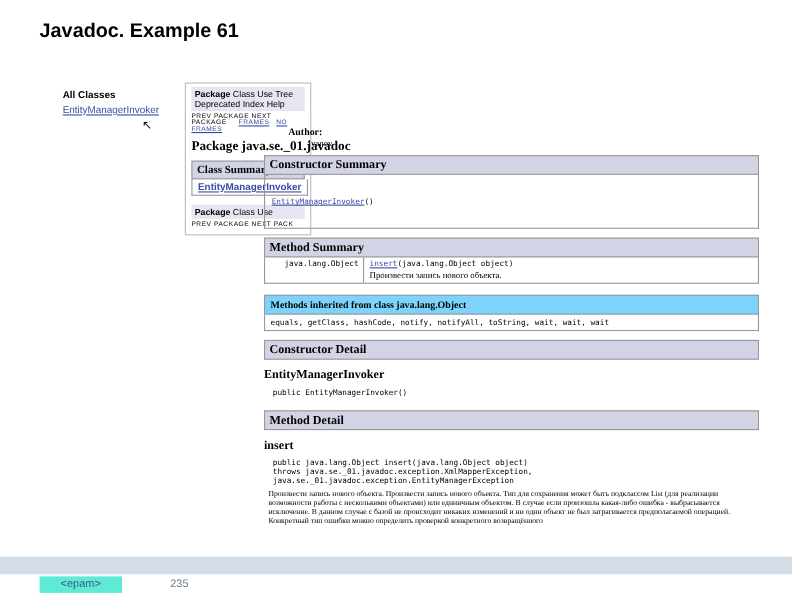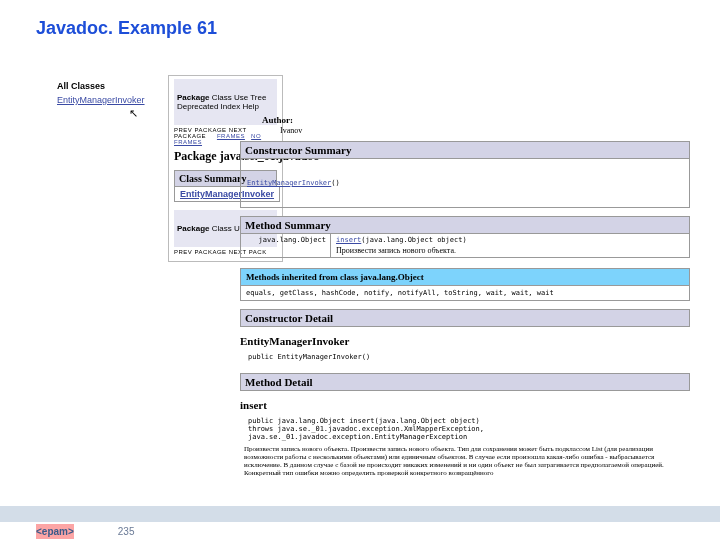--- a/index.html
+++ b/index.html
@@ -1,26 +1,26 @@
 <!DOCTYPE html>
 <html><head>
 <meta charset="utf-8">
 <style>
   * { box-sizing: border-box; }
   body { margin:0; width:720px; height:540px; background:#fff; font-family:Arial,Helvetica,sans-serif; overflow:hidden; position:relative; }
-  .slide-title { color:#1d4ed8; font-size:18px; font-weight:bold; padding:18px 0 0 36px; }
+  .slide-title { color:#000000; font-size:18px; font-weight:bold; padding:18px 0 0 36px; }
   .content-wrap { position:absolute; left:45px; top:75px; width:640px; }
 
   .jd-left { position:absolute; left:12px; top:6px; width:110px; font-size:9px; }
   .jd-left .all-classes { font-weight:bold; margin-bottom:4px; }
   .jd-left .cls-link { color:#3a4aa4; text-decoration:underline; }
   .cursor { position:absolute; left:72px; top:26px; font-size:11px; color:#000; }
 
   .jd-right-top { position:absolute; left:123px; top:0; width:115px; background:#fff; border:1px solid #bbb; padding:3px 5px 6px 5px; font-size:8px; }
-  .navbar { background:#e6e6f2; padding:14px 3px; font-size:8px; margin-bottom:2px; }
+  .navbar { background:#e6e6f2; padding:2px 3px; font-size:8px; margin-bottom:2px; }
   .navbar .sel { font-weight:bold; }
   .subnav { font-size:6px; letter-spacing:.5px; }
   .subnav .lnk { color:#3a4aa4; text-decoration:underline; margin-right:4px; }
   .pkg-name { font-family:'Times New Roman',serif; font-weight:bold; font-size:12px; margin:4px 0 6px 0; white-space:nowrap; }
   .section-head { background:#d3d3e6; border:1px solid #999; font-family:'Times New Roman',serif; font-weight:bold; padding:2px 4px; font-size:10px; }
   .entity-link { display:inline-block; border-left:1px solid #999; border-right:1px solid #999; border-bottom:1px solid #999; padding:2px 5px; color:#3a4aa4; text-decoration:underline; font-weight:bold; font-size:9px; }
   .secondary-nav { margin-top:8px; }
 
   .jd-main { position:absolute; left:195px; top:40px; width:450px; font-size:8px; }
   .author-block { font-family:'Times New Roman',serif; font-size:9px; font-weight:bold; margin:0 0 6px 22px; }
@@ -36,21 +36,21 @@
   .inherited-head { border:1px solid #999; background:#7dd3fc; font-family:Liberation Serif, serif; font-weight:bold; font-size:9px; padding:3px 5px; margin-top:10px; }
   .inherited-body { border:1px solid #999; border-top:none; font-family:monospace; font-size:7px; padding:3px 5px; }
   .detail-title { font-family:'Times New Roman',serif; font-weight:bold; font-size:11px; margin:8px 0 6px 0; }
   .detail-sig { font-family:monospace; font-size:7px; margin:0 0 4px 8px; }
   .detail-desc { font-family:Liberation Serif, serif; font-size:7px; padding:0 4px; line-height:1.15; }
   .gap { height:8px; }
 
   .footer { position:absolute; left:0; bottom:0; width:720px; height:34px; }
   .footer-bar { background:#d3dde8; height:16px; }
   .footer-low { display:flex; align-items:center; height:18px; font-size:10px; color:#6a7a96; }
-  .footer-low .epam-tag { background:#fca5a5; color:#3a5a8a; font-weight:bold; font-size:10px; padding:2px 0; margin:0 44px 0 36px; }
+  .footer-low .epam-tag { background:#5eead4; color:#3a5a8a; font-weight:normal; font-size:10px; padding:2px 19px; margin:0 44px 0 36px; }
   .footer-low .copy { flex:1; }
   .footer-low .pagenum { margin-right:50px; }
 </style>
 </head>
 <body>
 
 <div class="slide-title">Javadoc. Example 61</div>
 
 <div class="content-wrap">
 

